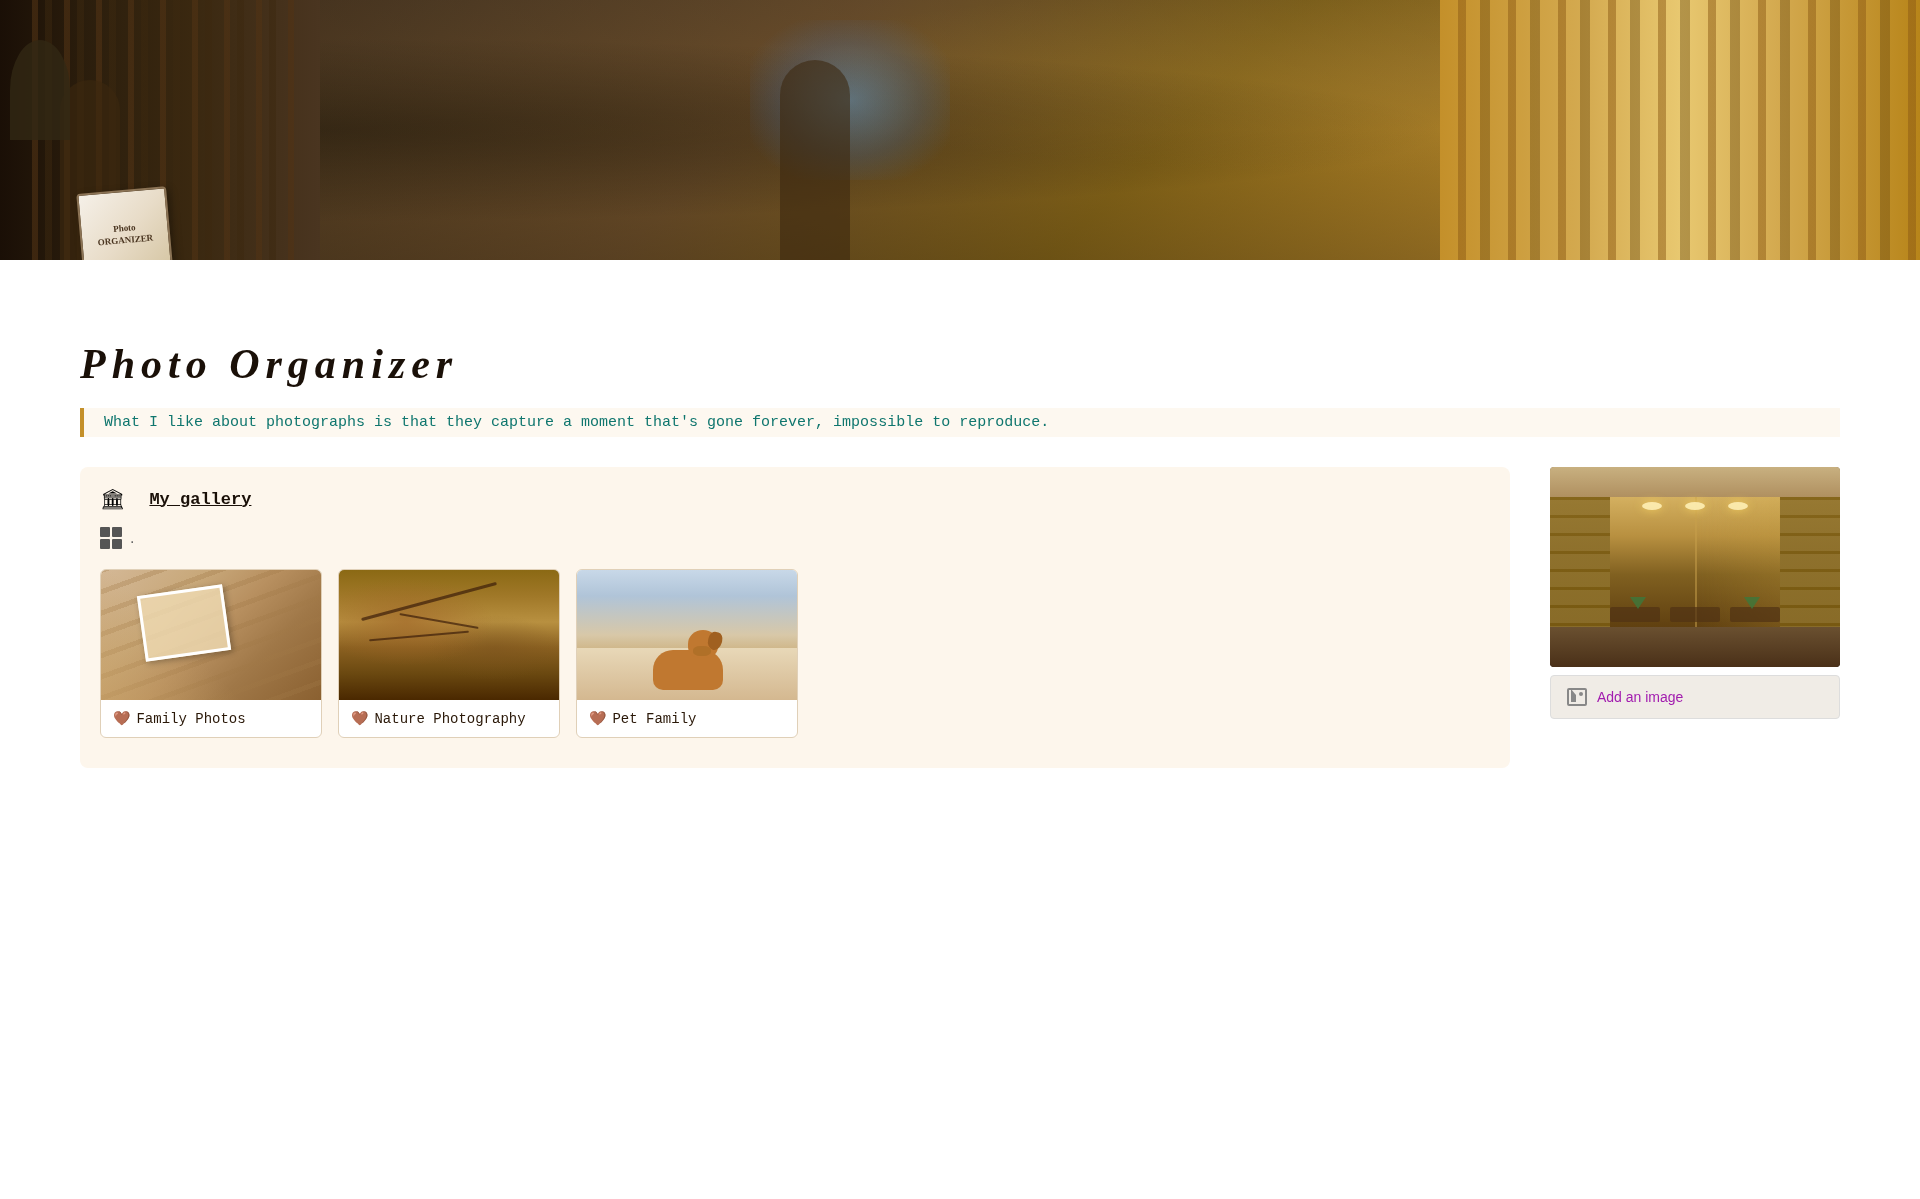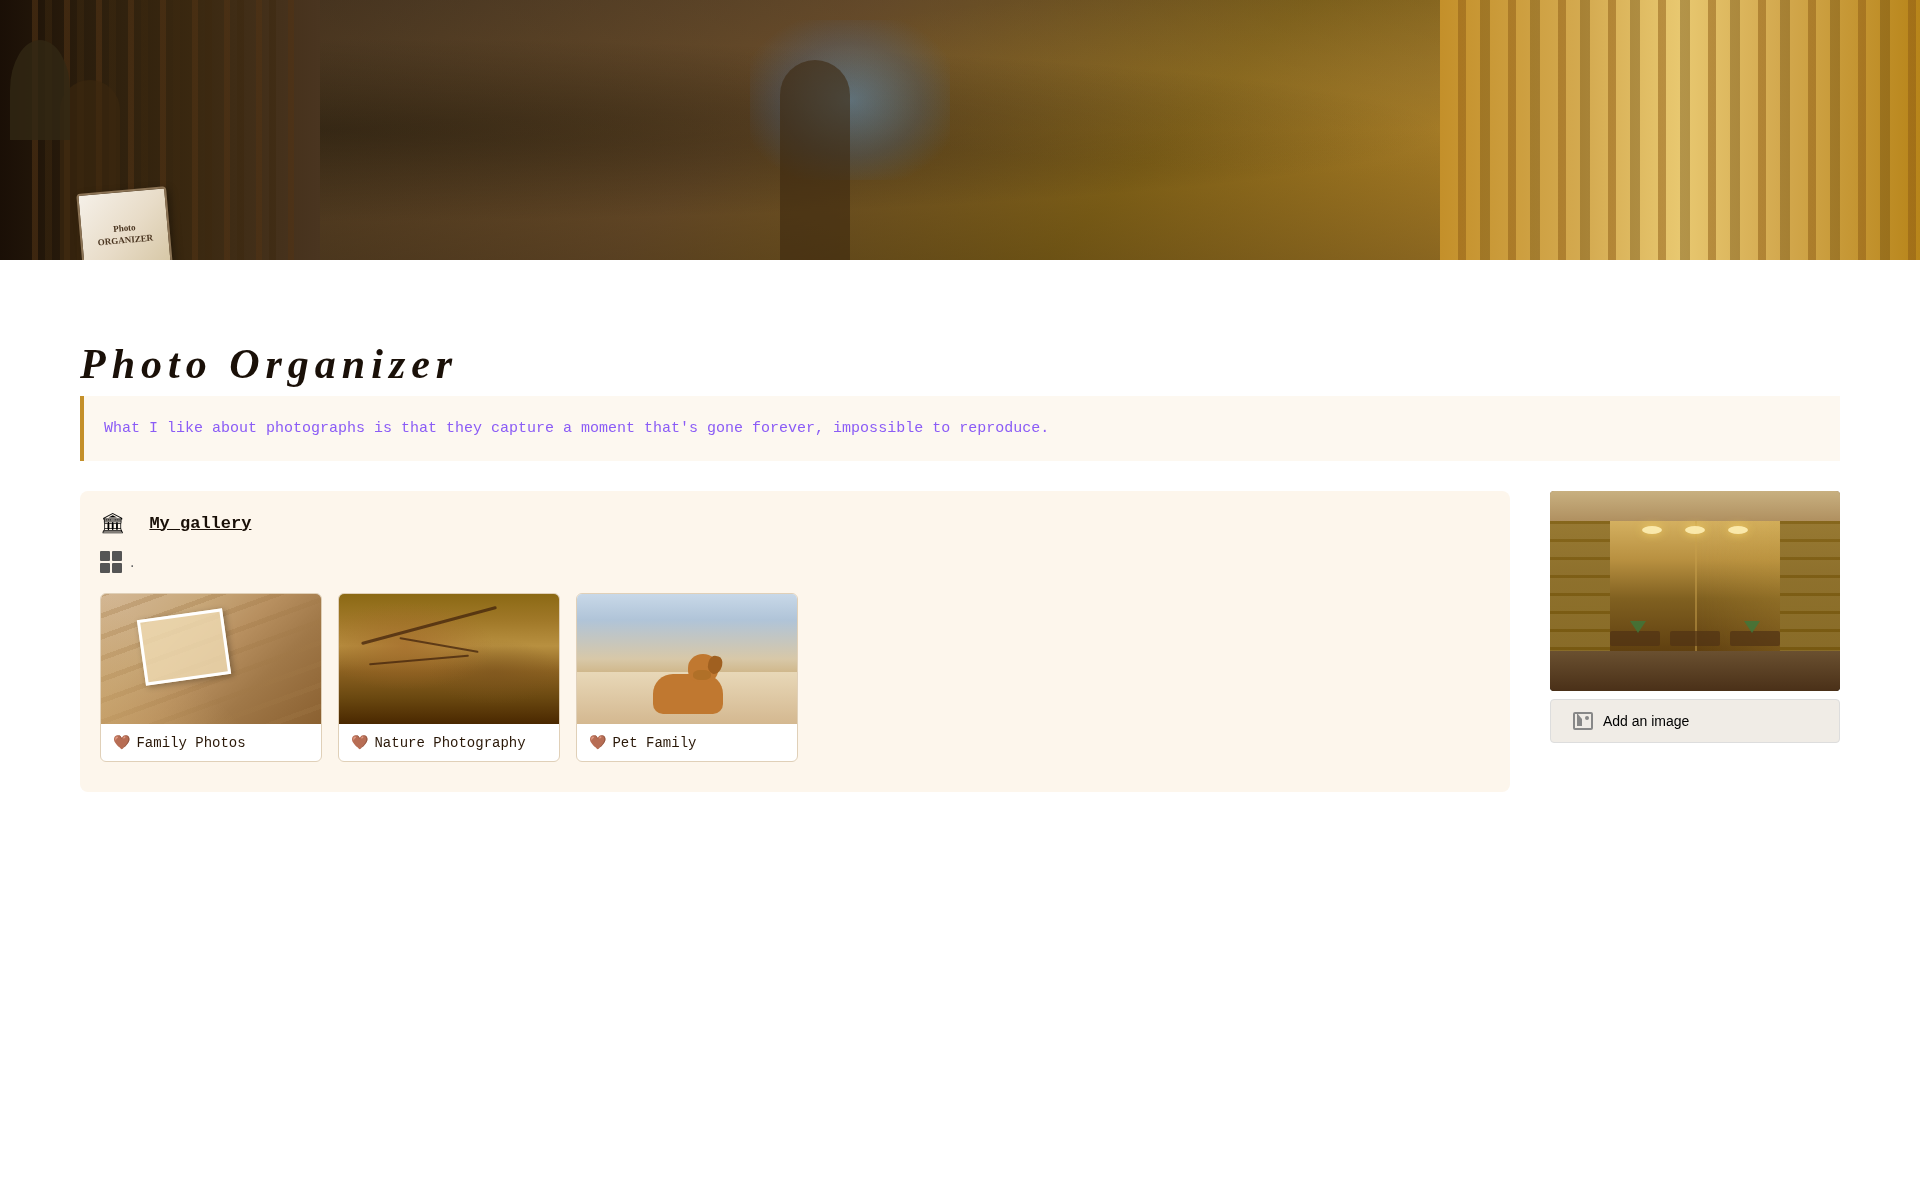--- a/index.html
+++ b/index.html
@@ -151,32 +151,32 @@
       padding: 80px 80px 40px 80px;
       max-width: 1920px;
     }
 
     .page-title {
       font-family: Georgia, 'Times New Roman', serif;
       font-size: 42px;
       font-weight: 900;
       color: #1a1008;
       letter-spacing: 6px;
-      margin-bottom: 8px;
+      margin-bottom: 20px;
       font-style: italic;
     }
 
     .quote-block {
       border-left: 4px solid #c4902a;
       background: #fdf8f0;
-      padding: 24px 20px;
+      padding: 6px 20px;
       margin-bottom: 30px;
       font-family: 'Courier New', monospace;
       font-size: 15px;
-      color: #8b5cf6;
+      color: #0f766e;
     }
 
     .content-layout {
       display: flex;
       gap: 40px;
       align-items: flex-start;
     }
 
     .gallery-section {
       flex: 1;
@@ -496,23 +496,23 @@
 
     .add-image-btn {
       width: 290px;
       height: 44px;
       background: #f0ece6;
       border: 1px solid #ddd;
       border-radius: 4px;
       display: flex;
       align-items: center;
       gap: 10px;
-      padding: 0 22px;
+      padding: 0 16px;
       cursor: pointer;
-      color: #000000;
+      color: #a21caf;
       font-size: 14px;
     }
 
     .img-placeholder-icon {
       width: 20px;
       height: 18px;
       border: 2px solid #888;
       border-radius: 2px;
       position: relative;
       flex-shrink: 0;

